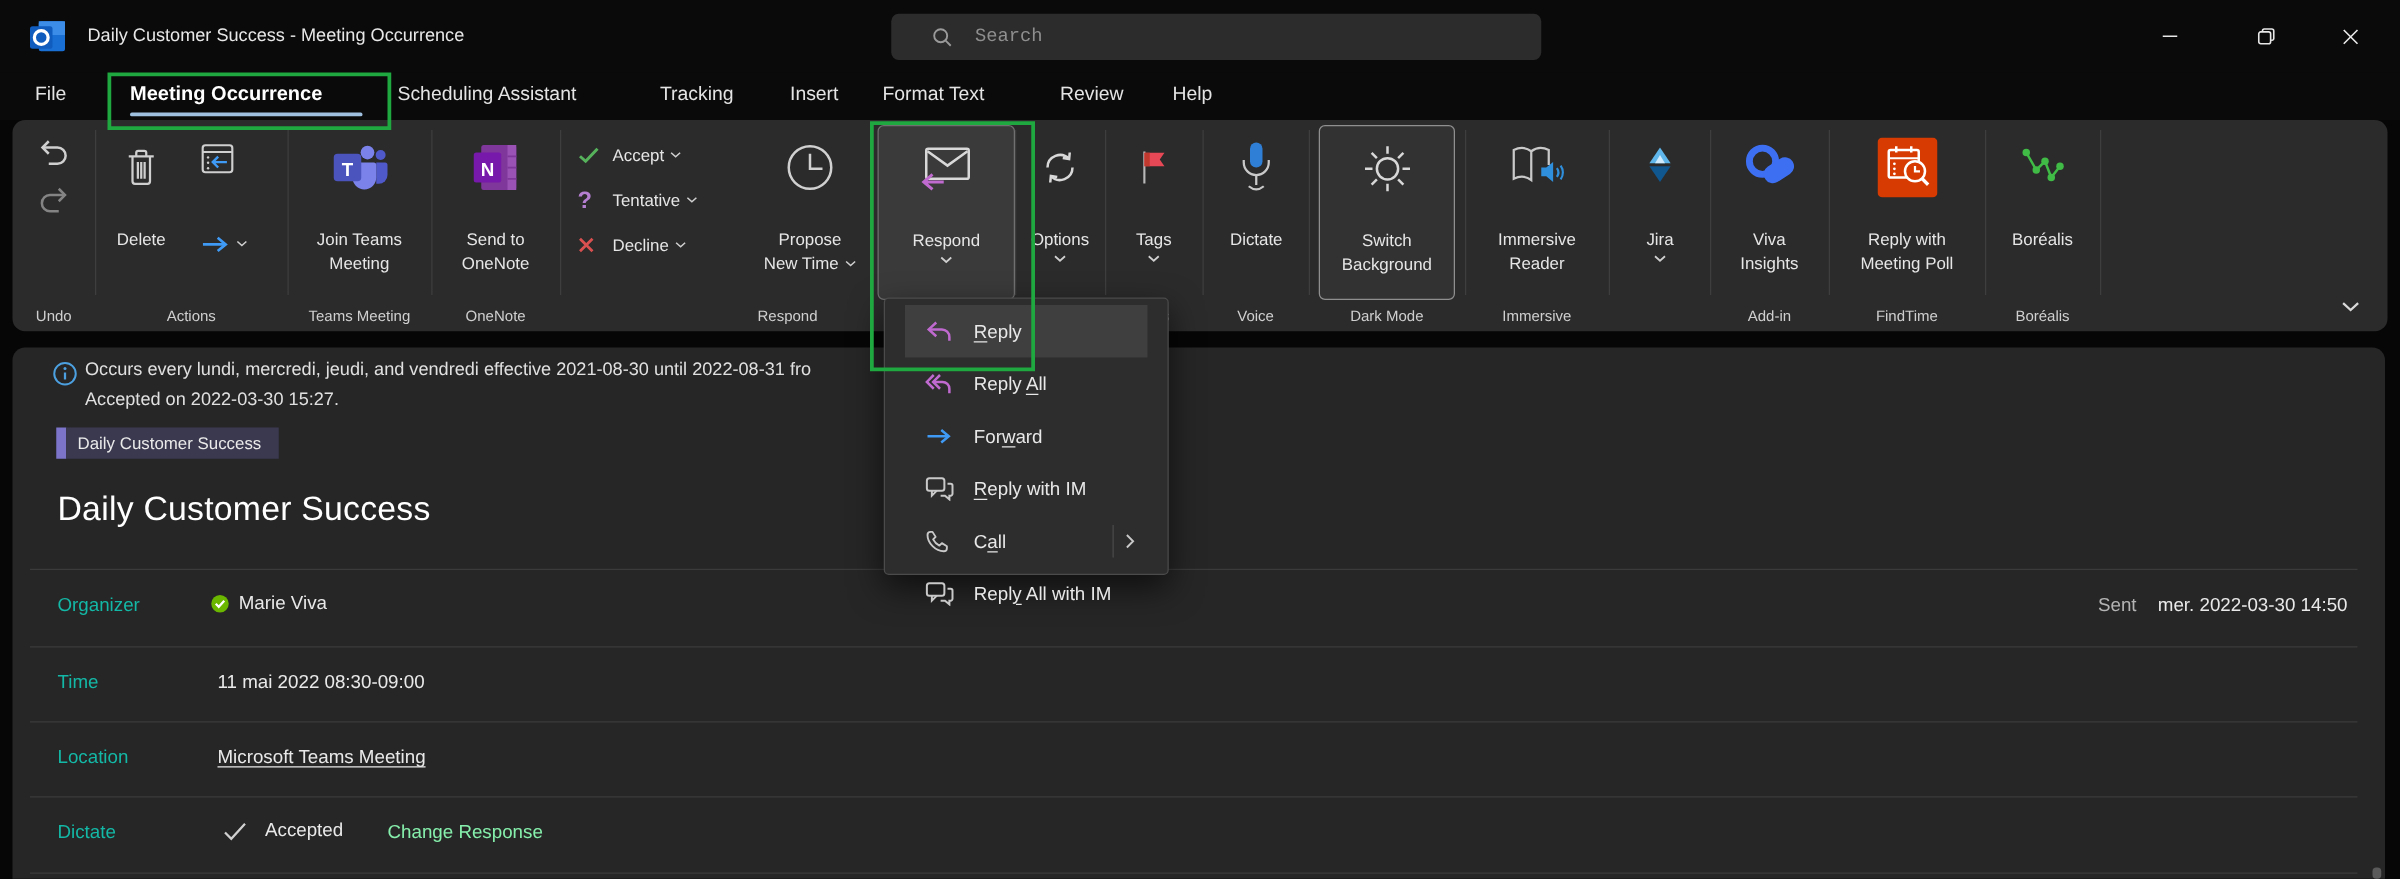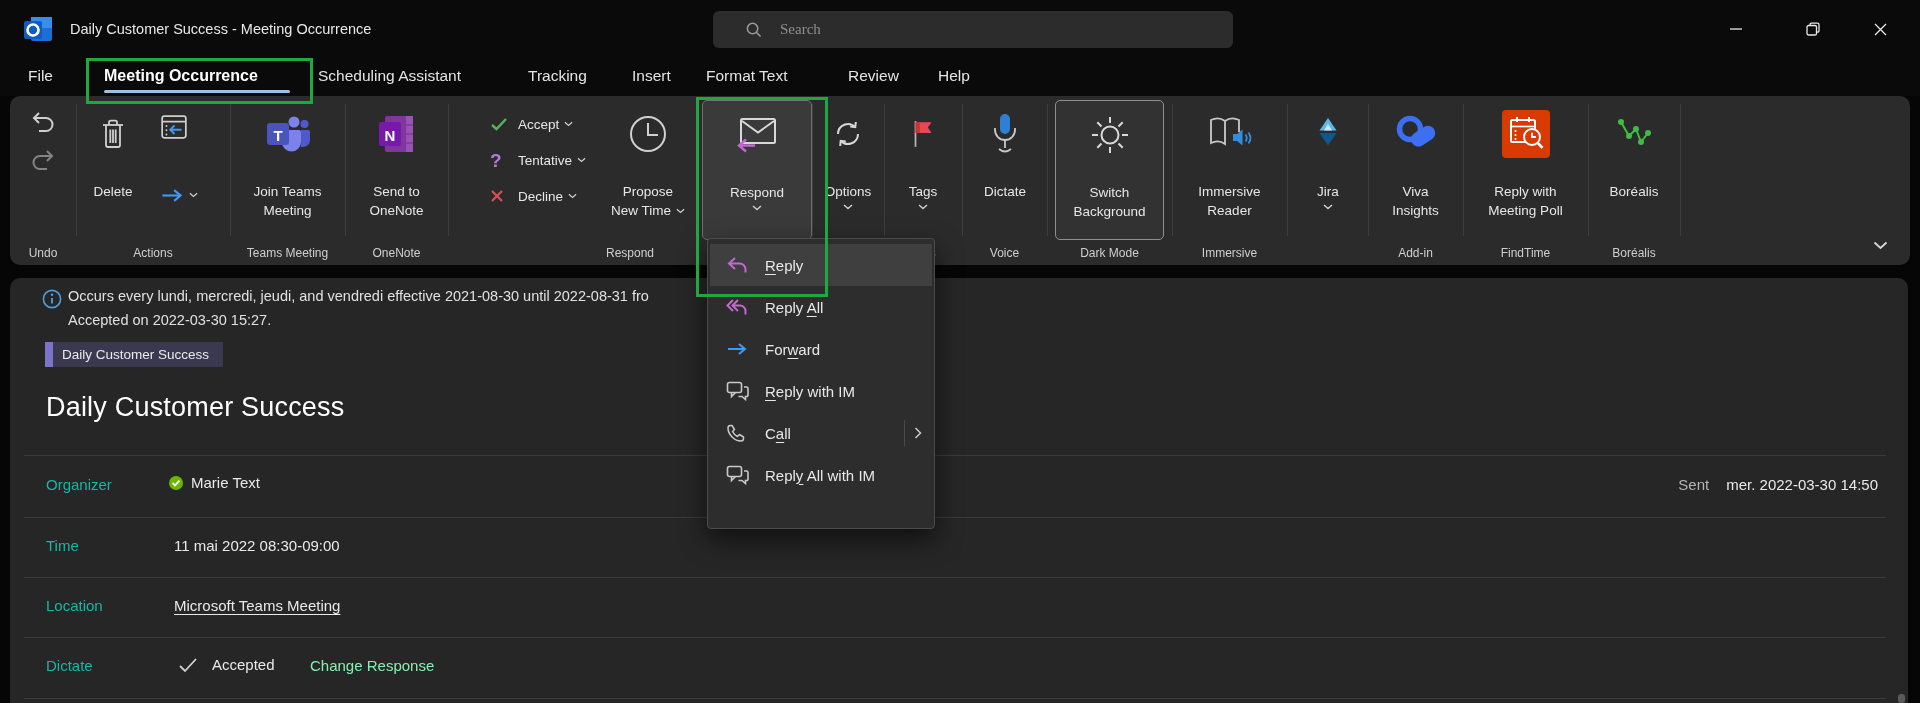--- a/index.html
+++ b/index.html
@@ -7,21 +7,21 @@
   #stage{position:absolute;width:1920px;height:703px;background:#060606;}
 
   
   #titlebar{position:absolute;left:0;top:0;width:1920px;height:58px;background:#0a0a0a;}
   #app-icon{position:absolute;left:22px;top:13px;width:32px;height:32px;}
   #win-title{position:absolute;left:70px;top:0;height:58px;line-height:58px;color:#e8e8e8;font-size:14.5px;}
   #searchbox{position:absolute;left:713px;top:11px;width:520px;height:37px;background:#2c2c2c;border-radius:6px;
     display:flex;align-items:center;padding-left:32px;box-sizing:border-box;}
   #searchbox svg{flex:0 0 auto;margin-right:16px;}
   #search-input{background:transparent;border:none;outline:none;color:#c4b5fd;font-size:15px;width:380px;
-    font-family:Liberation Serif, serif;}
+    font-family:Liberation Mono, monospace;}
   #search-input::placeholder{color:#8f8f8f;}
   .winctl{position:absolute;top:0;width:46px;height:58px;display:flex;align-items:center;justify-content:center;}
   #btn-min{left:1713px;} #btn-restore{left:1790px;} #btn-close{left:1857px;}
 
   
   #tabrow{position:absolute;left:0;top:58px;width:1920px;height:38px;background:#0a0a0a;}
   .tab{position:absolute;top:0;height:38px;line-height:36px;color:#e4e4e4;font-size:15.5px;white-space:nowrap;}
   .tab.active{color:#fff;font-weight:bold;font-size:16px;text-align:center;}
   #tab-underline{position:absolute;left:104px;top:90px;width:186px;height:3px;background:#9fc0de;border-radius:2px;}
 
@@ -32,28 +32,28 @@
   .grp-label{position:absolute;bottom:5px;left:0;right:0;text-align:center;font-size:12px;color:#cfcfcf;white-space:nowrap;}
   .rbtn{position:absolute;top:4px;height:140px;display:flex;flex-direction:column;align-items:center;border-radius:5px;box-sizing:border-box;}
   .ricon{height:62px;display:flex;align-items:center;justify-content:center;margin-top:3px;}
   .rtext{margin-top:17px;font-size:13.5px;color:#e6e6e6;line-height:19px;white-space:nowrap;display:flex;align-items:center;}
   .rtext2{font-size:13.5px;color:#e6e6e6;line-height:19px;white-space:nowrap;display:flex;align-items:center;}
   .rbtn.selected{background:#3a3a3a;border:1px solid #707070;}
   .rbtn.outlined{border:1px solid #8f8f8f;background:#323232;}
   .chev{margin-left:5px;}
   .chev-below{margin-top:3px;}
   .sbtn{position:absolute;display:flex;align-items:center;justify-content:center;border-radius:4px;}
-  .stackrow{height:36px;display:flex;align-items:center;margin-left:28px;}
+  .stackrow{height:36px;display:flex;align-items:center;}
   .stackrow .sicon{width:28px;display:flex;align-items:center;}
   .stackrow .stext{font-size:13.5px;color:#e6e6e6;}
   #collapse-btn{position:absolute;left:1855px;top:138px;width:30px;height:22px;display:flex;align-items:center;justify-content:center;}
 
   
-  #respond-menu{position:absolute;left:707px;top:238px;width:228px;height:291px;background:#2d2d2d;
-    border:1px solid #4b4b4b;border-radius:4px;box-shadow:0 10px 26px rgba(0,0,0,.6);padding:5px 2px;box-sizing:border-box;z-index:50;}
+  #respond-menu{position:absolute;left:707px;top:238px;width:228px;height:222px;background:#2d2d2d;
+    border:1px solid #4b4b4b;border-radius:4px;box-shadow:0 10px 26px rgba(0,0,0,.6);padding:5px 16px;box-sizing:border-box;z-index:50;}
   .menu-item{height:42px;display:flex;align-items:center;padding:0 10px 0 16px;font-size:15px;color:#e8e8e8;}
   .menu-item.highlighted{background:#3f3f3f;}
   .mi-icon{width:26px;margin-right:13px;display:flex;align-items:center;}
   .mi-label u{text-underline-offset:3px;text-decoration-thickness:1px;}
   .mi-sep{margin-left:auto;width:1px;height:26px;background:#4a4a4a;margin-right:9px;}
 
   
   #panel{position:absolute;left:10px;top:278px;width:1898px;height:425px;background:#262626;border-radius:10px 10px 0 0;}
   .pdiv{position:absolute;left:14px;width:1862px;height:1px;background:#3b3b3b;}
   #info-icon{position:absolute;left:32px;top:11px;}
@@ -487,21 +487,21 @@
     <div class="pdiv" style="top:299px"></div>
     <div class="pdiv" style="top:359px"></div>
     <div class="pdiv" style="top:420px"></div>
 
     <div class="frow-label" style="top:198px">Organizer</div>
     <div style="position:absolute;left:158px;top:196px;display:flex;align-items:center">
       <svg width="16" height="16" viewBox="0 0 16 16" style="margin-right:7px">
         <circle cx="8" cy="8" r="7" fill="#6bb700"></circle>
         <path d="M4.6 8 L7 10.4 L11.4 5.6" stroke="#ffffff" stroke-width="1.8" fill="none"></path>
       </svg>
-      <span class="frow-value" style="position:static">Marie Text</span>
+      <span class="frow-value" style="position:static">Marie Viva</span>
     </div>
     <div id="sent-block">
       <span id="sent-label">Sent</span>
       <span id="sent-value">mer. 2022-03-30 14:50</span>
     </div>
 
     <div class="frow-label" style="top:259px">Time</div>
     <div class="frow-value" style="left:164px;top:259px">11 mai 2022 08:30-09:00</div>
 
     <div class="frow-label" style="top:319px">Location</div>

